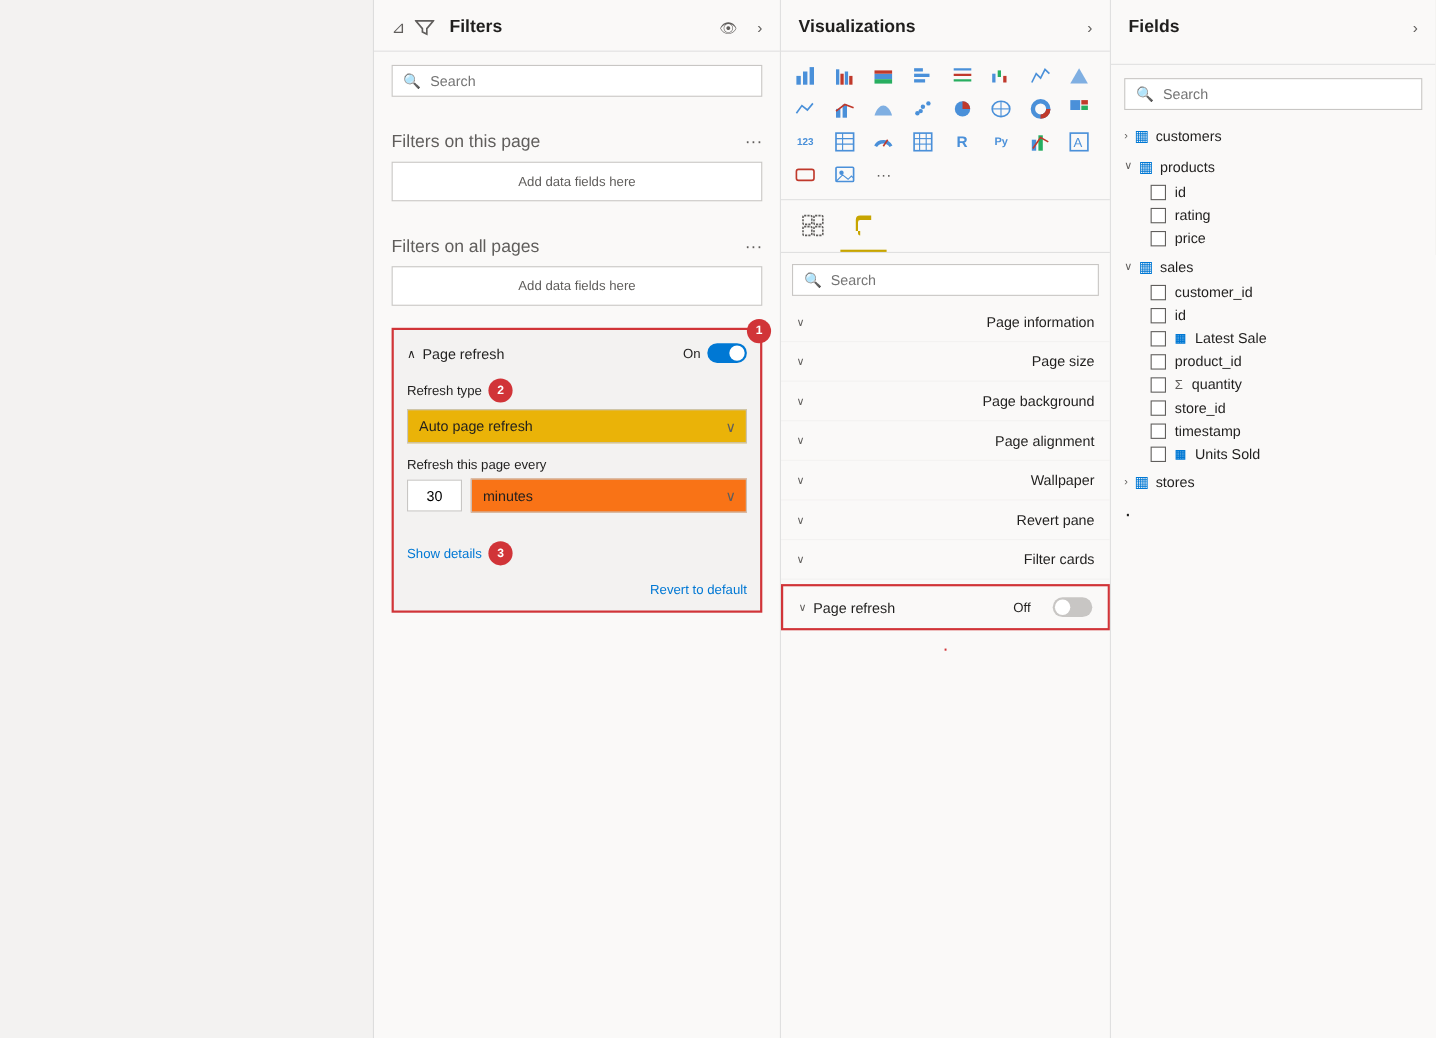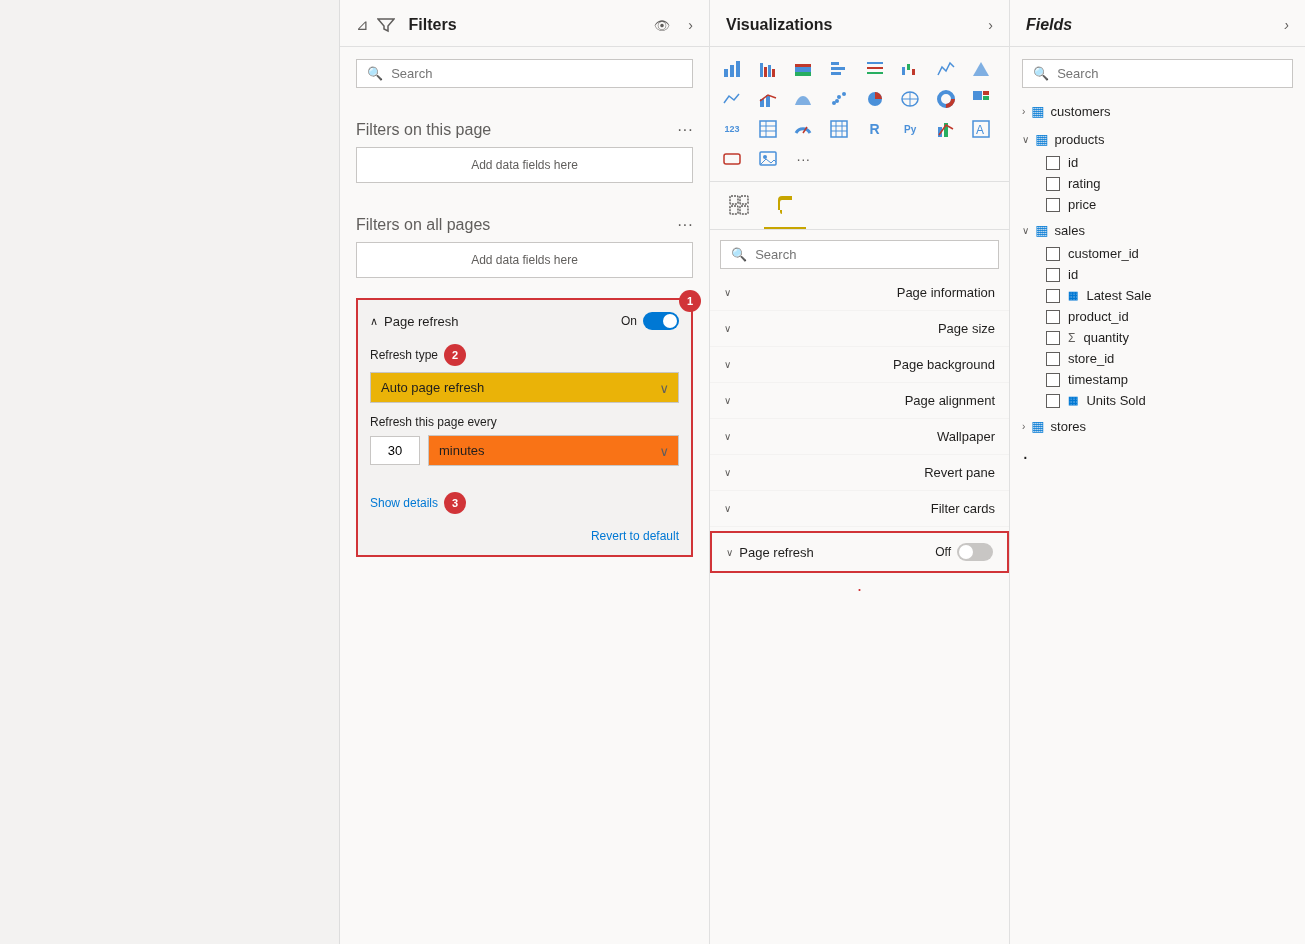--- a/index.html
+++ b/index.html
@@ -306,23 +306,22 @@
     .fields-panel {
       flex: 1;
       background: #faf9f8;
       display: flex;
       flex-direction: column;
     }
 
     .fields-header {
       display: flex;
       align-items: center;
-      padding: 16px 16px 12px 16px;
+      padding: 16px 16px 24px 16px;
       border-bottom: 1px solid #e0e0e0;
-      font-style: italic;
     }
 
     .fields-header-title {
       font-size: 16px;
       font-weight: 600;
       color: #201f1e;
       flex: 1;
     }
 
     .fields-search {
@@ -694,21 +693,21 @@
     </div>
     <div class="viz-section-item">
       <span style="color:#605e5c; font-size:10px; margin-right:6px;">∨</span>
       <span>Filter cards</span>
     </div>
 
     <div style="border:2px solid #d13438; margin:4px 0;">
       <div class="viz-section-item" style="border:none;">
         <span style="color:#605e5c; font-size:10px; margin-right:6px;">∨</span>
         <span>Page refresh</span>
-        <div style="margin-left:auto; display:flex; align-items:center; gap:6px;">
+        <div style="margin-left:auto; display:flex; align-items:center; gap:20px;">
           <span style="font-size:12px; color:#201f1e;">Off</span>
           <div class="toggle-track-off">
             <div class="toggle-thumb-off"></div>
           </div>
         </div>
       </div>
     </div>
 
     <div style="text-align:center; padding:2px; color:#d13438; font-size:18px;">·</div>
   </div>

